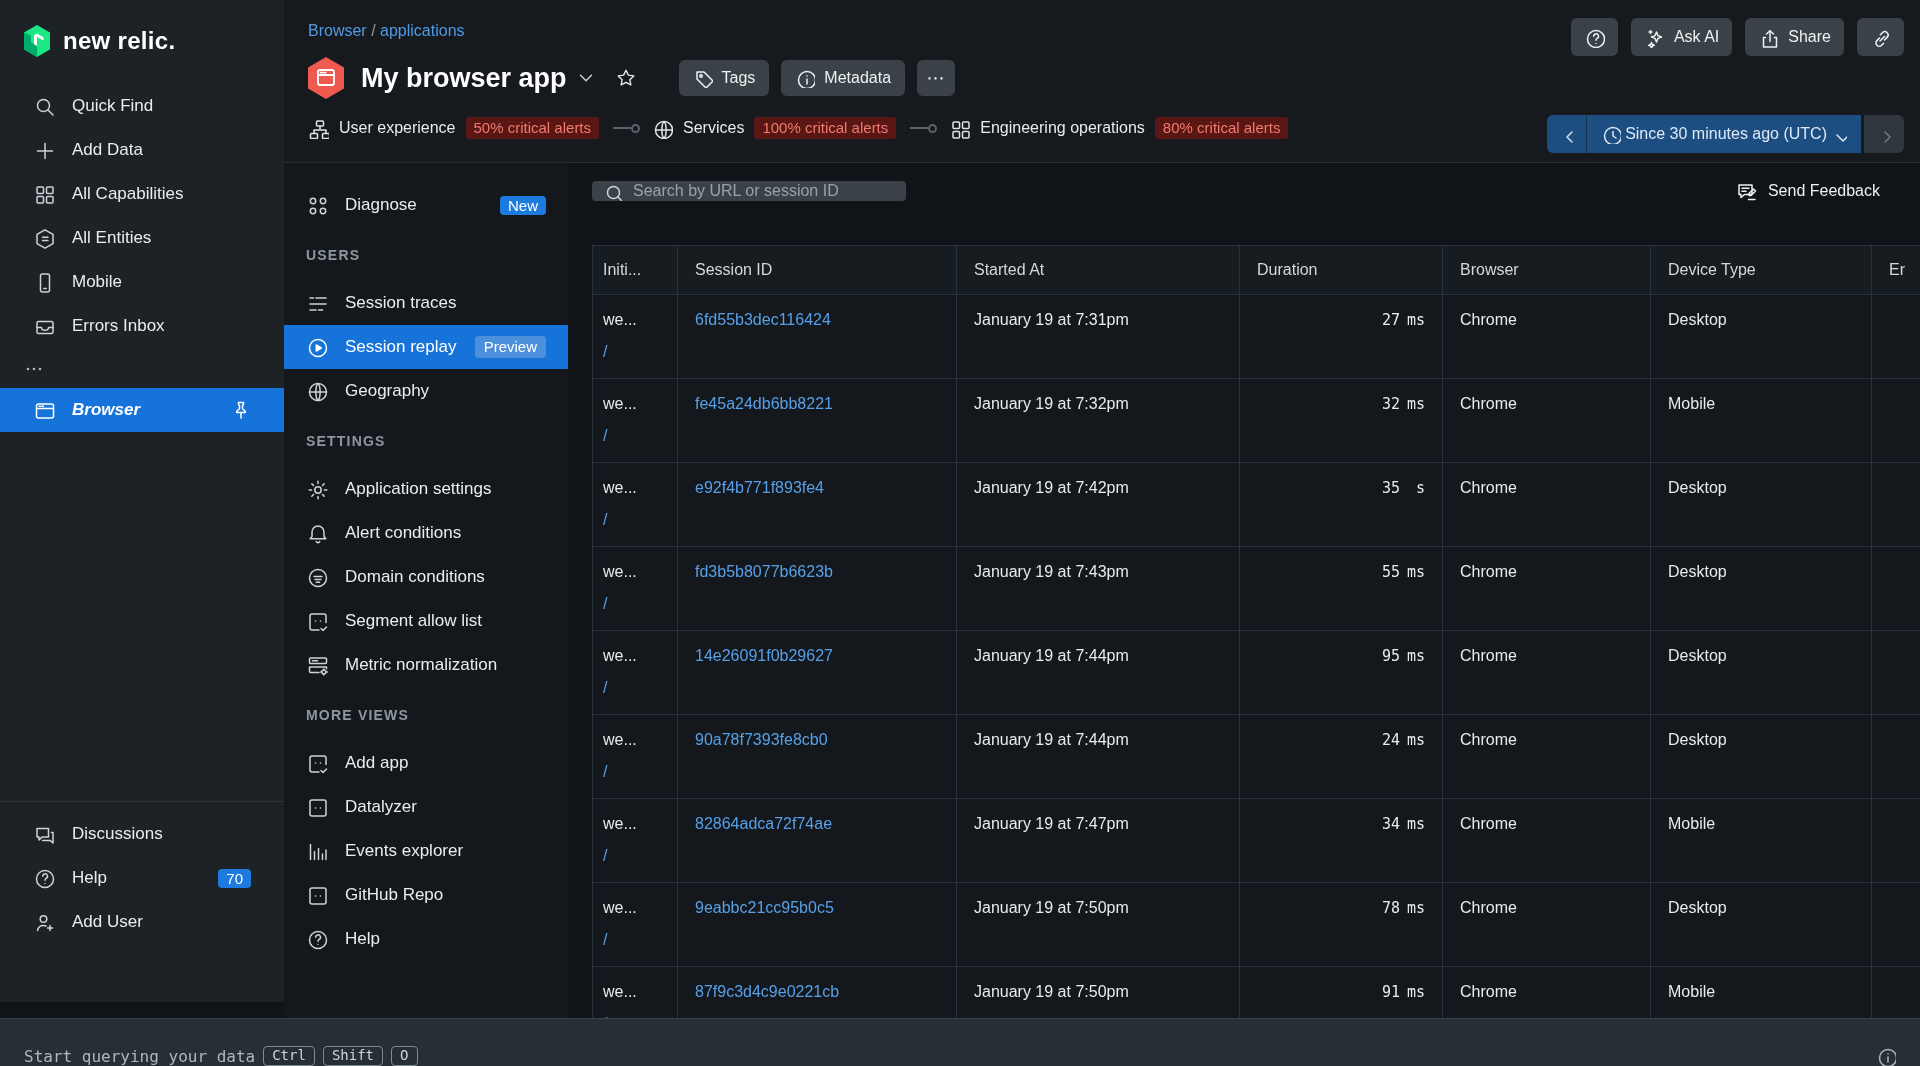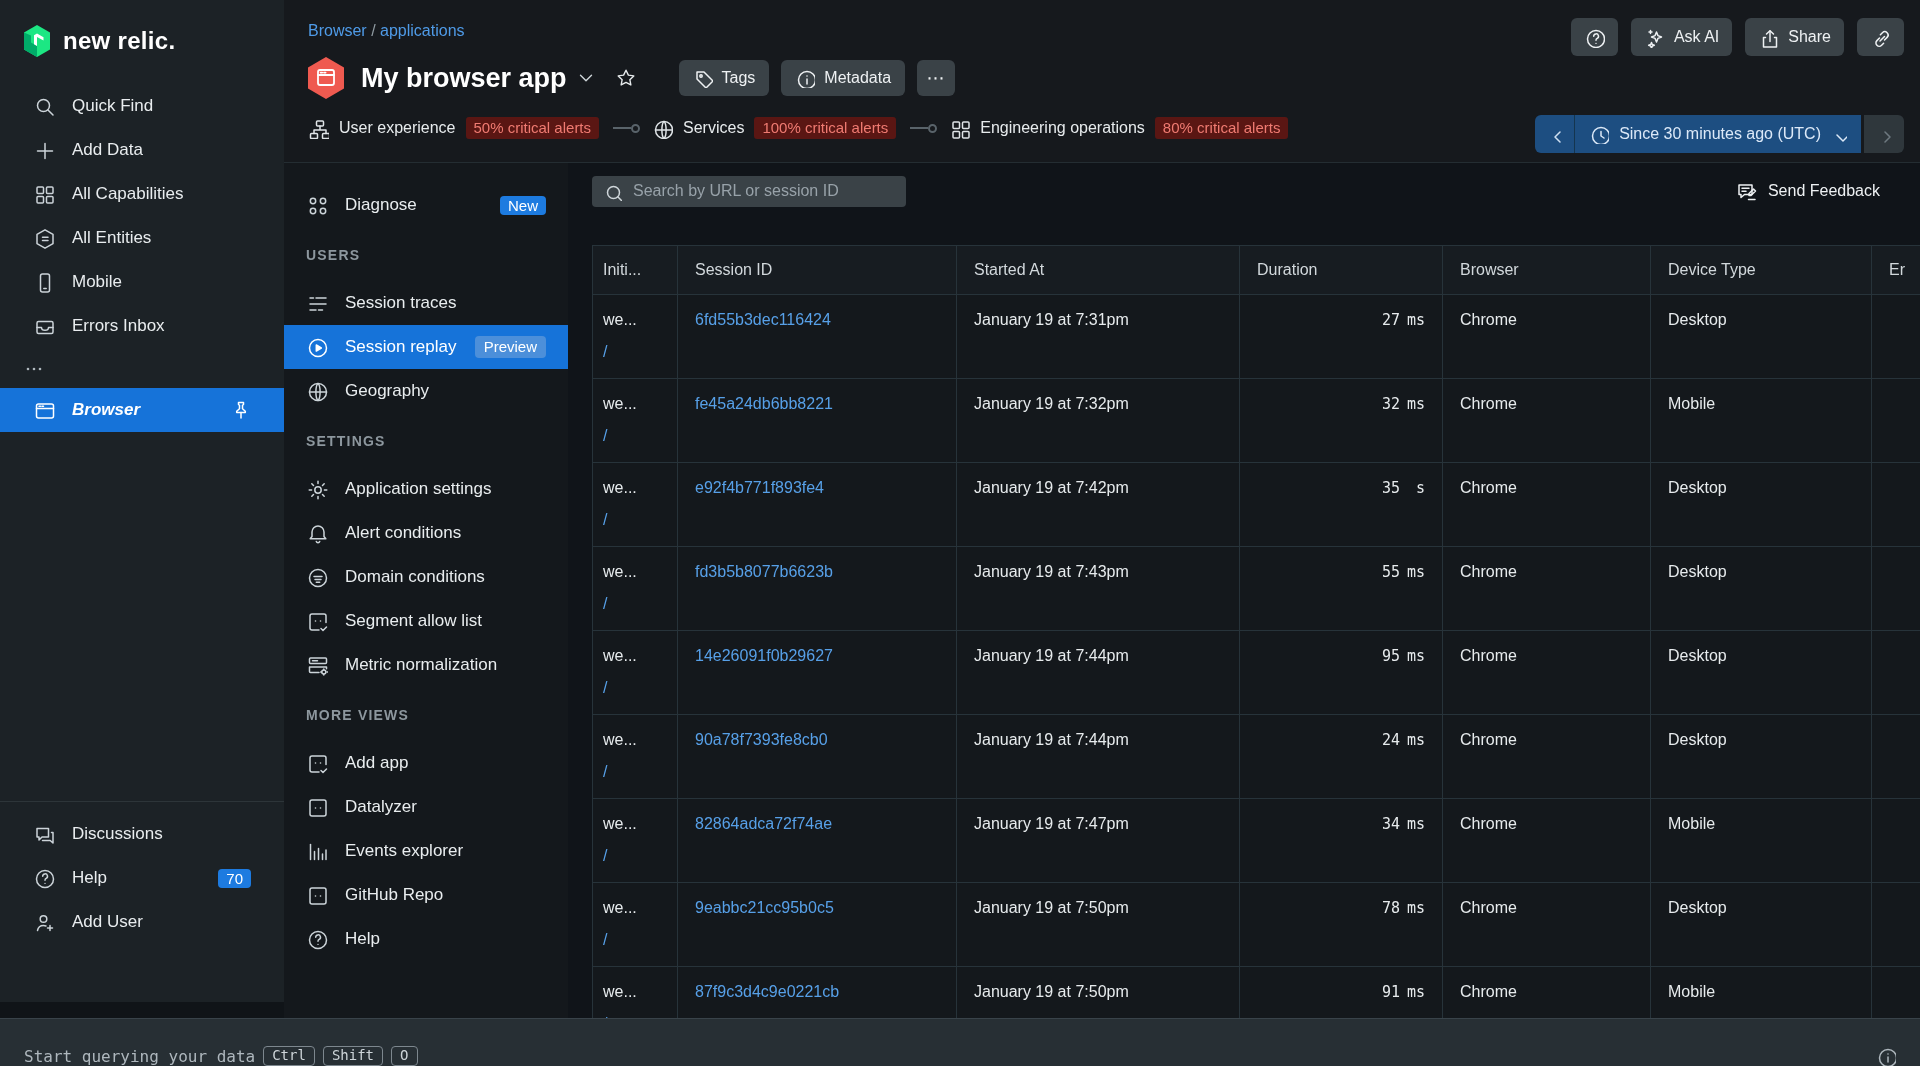--- a/index.html
+++ b/index.html
@@ -43,37 +43,37 @@
   .connector { display:flex; align-items:center; margin:0 12px 0 14px; }
   .connector .line { width:18px; height:2px; background:#59636a; }
   .connector .dot { width:9px; height:9px; border:2px solid #59636a; border-radius:50%; }
 
   .topbar { position:absolute; right:16px; top:18px; display:flex; gap:13px; }
   .icon-btn { min-width:40px; height:38px; background:#3a4247; border:none; color:#eef1f3; border-radius:6px; display:flex; align-items:center; justify-content:center; gap:9px; font-size:16px; padding:0 13px; font-family:inherit; cursor:pointer; }
   .icon-btn .i { width:21px; height:21px; }
 
   .time-picker { position:absolute; right:16px; top:115px; display:flex; align-items:stretch; height:38px; }
   .tp-back { width:40px; background:#1d4e81; border:none; color:#cfe0f2; border-right:1px solid #14354f; border-radius:6px 0 0 6px; display:flex; align-items:center; justify-content:center; cursor:pointer; }
-  .tp-main { background:#1d4e81; border:none; color:#dce9f8; display:flex; align-items:center; gap:10px; padding:0 14px; font-size:16px; font-family:inherit; cursor:pointer; }
+  .tp-main { background:#1d4e81; border:none; color:#dce9f8; display:flex; align-items:center; gap:4px; padding:0 14px; font-size:16px; font-family:inherit; cursor:pointer; }
   .tp-main .i { width:20px; height:20px; }
   .tp-next { width:40px; background:#2f373c; border:none; color:#6e7competition980; color:#6e7980; border-radius:0 6px 6px 0; margin-left:3px; display:flex; align-items:center; justify-content:center; cursor:pointer; }
 
   
   .subnav { position:absolute; left:284px; top:162px; width:284px; bottom:48px; background:#14181c; border-top:1px solid #242d32; padding-top:20px; overflow:hidden; }
   .subnav-item { display:flex; align-items:center; gap:17px; height:44px; padding:0 22px; font-size:17px; color:#e9edef; cursor:pointer; }
   .subnav-item .i { color:#ccd4d9; }
   .subnav-item.active { background:#1673d9; color:#fff; }
   .subnav-item.active .i { color:#fff; }
   .badge-preview { margin-left:auto; background:#4c8fda; color:#fff; border-radius:4px; padding:2px 9px 3px; font-size:15px; }
   .subnav-section { margin:20px 22px 18px; font-size:14px; font-weight:700; letter-spacing:1.2px; color:#8d979e; }
 
   
   .content { position:absolute; left:568px; top:162px; right:0; bottom:48px; background:#101419; border-top:1px solid #242d32; overflow:hidden; }
   .content-toolbar { position:absolute; left:24px; right:40px; top:10px; height:36px; display:flex; align-items:center; justify-content:space-between; }
-  .search-box { width:314px; height:31px; background:#3a4247; border-radius:4px; display:flex; align-items:center; gap:9px; padding:0 11px; }
+  .search-box { width:314px; height:20px; background:#3a4247; border-radius:4px; display:flex; align-items:center; gap:9px; padding:0 11px; }
   .search-box .i { width:19px; height:19px; color:#cfd6da; }
   .search-box input { background:transparent; border:none; outline:none; color:#e7ebed; font-size:16px; font-family:inherit; width:100%; }
   .search-box input::placeholder { color:#98a2a9; }
   .send-feedback { display:flex; align-items:center; gap:11px; font-size:16px; color:#eef1f3; cursor:pointer; }
   .send-feedback .i { width:22px; height:22px; }
 
   .table { position:absolute; left:24px; right:0; top:82px; bottom:0; background:#14181c; border-left:1px solid #27333a; overflow:hidden; }
   .thead { display:flex; height:50px; background:#171c21; border-top:1px solid #27333a; border-bottom:1px solid #27333a; }
   .th { display:flex; align-items:center; padding:0 17px; font-size:16px; color:#d2d8dc; border-right:1px solid #27333a; cursor:pointer; overflow:hidden; white-space:nowrap; }
   .tr { display:flex; height:84px; border-bottom:1px solid #27333a; }

